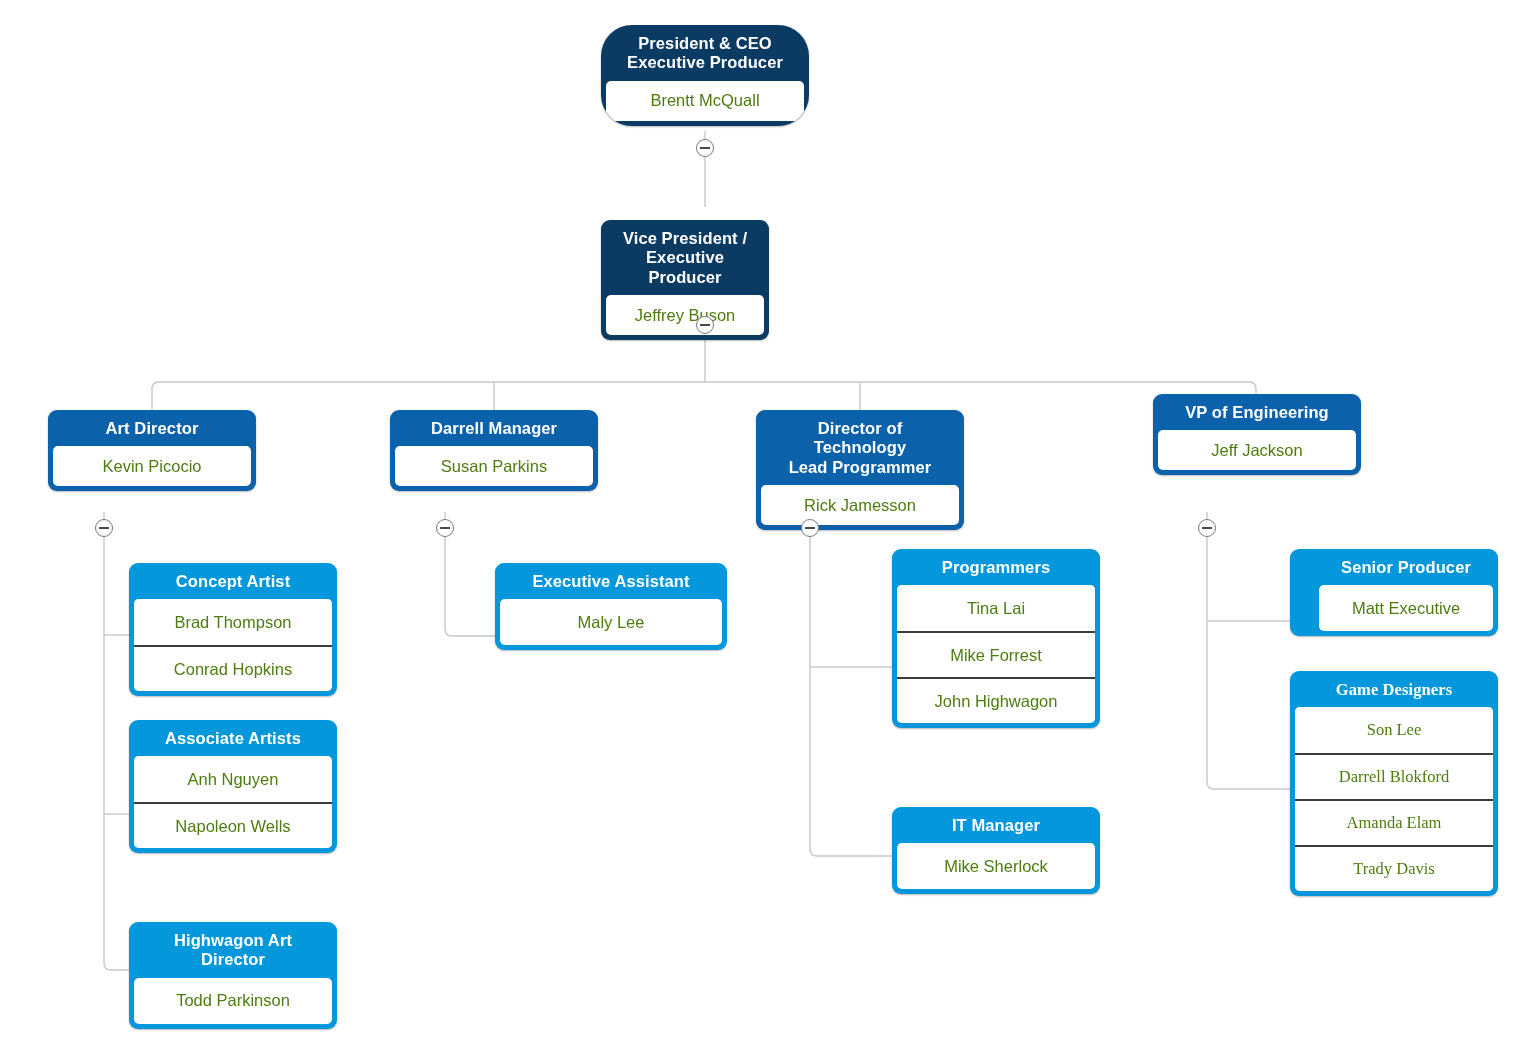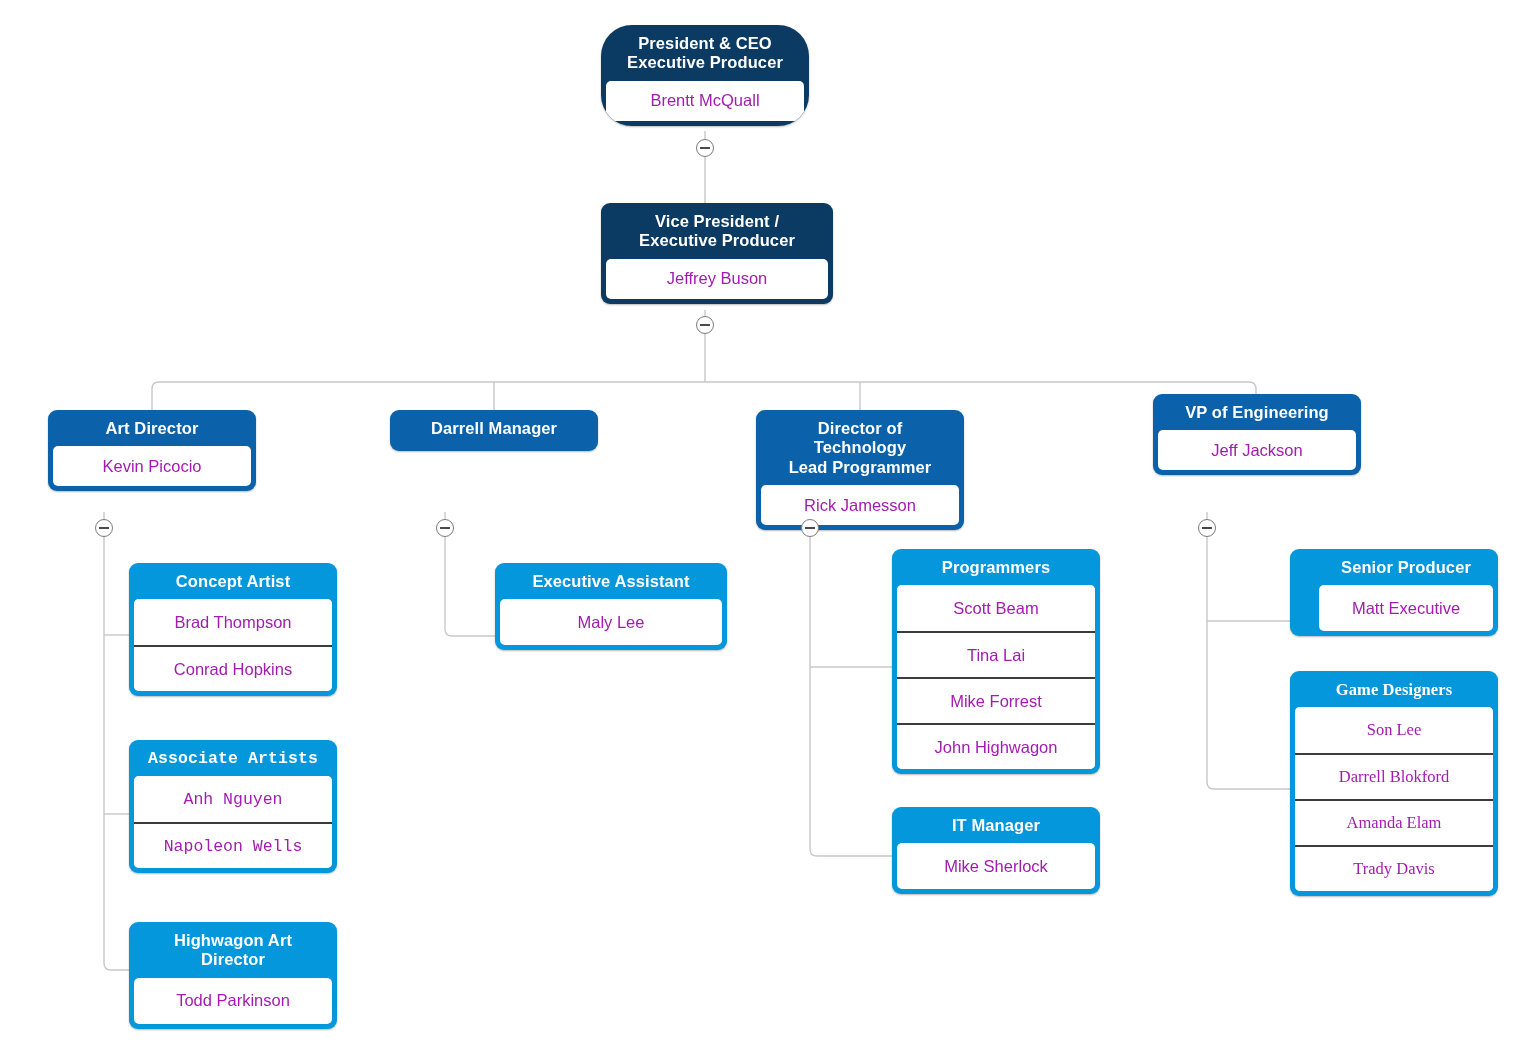--- a/index.html
+++ b/index.html
@@ -47,21 +47,21 @@
     align-items: center;
     justify-content: center;
   }
   .node .rows {
     box-sizing: border-box;
     background: #ffffff;
   }
   .node .row {
     box-sizing: border-box;
     background: #ffffff;
-    color: #a21caf;
+    color: #4d7c0f;
     text-align: center;
     display: flex;
     align-items: center;
     justify-content: center;
     white-space: nowrap;
   }
   .node .row + .row {
     border-top: 2px solid #3c3c3c;
   }
 
@@ -153,39 +153,42 @@
 
   <div class="node lvl1" style="left:601px; top:25px; width:208px;border-radius:31px;">
     <div class="hdr">President &amp; CEO
 Executive Producer</div>
     <div class="rows">
       <div class="row">Brentt  McQuall</div>
     </div>
   </div>
   <div class="toggle" style="left:696px; top:139px;"></div>
 
-  <div class="node lvl1" style="left:601px; top:203px; width:232px;">
+  <div class="node lvl1" style="left:601px; top:220px; width:168px;">
     <div class="hdr">Vice President /
 Executive Producer</div>
     <div class="rows">
       <div class="row">Jeffrey Buson</div>
     </div>
   </div>
   <div class="toggle" style="left:696px; top:316px;"></div>
 
   <div class="node lvl2" style="left:48px; top:410px; width:208px;">
     <div class="hdr">Art Director</div>
     <div class="rows">
       <div class="row">Kevin Picocio</div>
     </div>
   </div>
   <div class="toggle" style="left:95px; top:519px;"></div>
 
   <div class="node lvl2" style="left:390px; top:410px; width:208px;">
     <div class="hdr">Darrell Manager</div>
+    <div class="rows">
+      <div class="row">Susan Parkins</div>
+    </div>
   </div>
   <div class="toggle" style="left:436px; top:519px;"></div>
 
   <div class="node lvl2" style="left:756px; top:410px; width:208px;">
     <div class="hdr">Director of Technology
 Lead Programmer</div>
     <div class="rows">
       <div class="row">Rick Jamesson</div>
     </div>
   </div>
@@ -200,21 +203,21 @@
   <div class="toggle" style="left:1198px; top:519px;"></div>
 
   <div class="node lvl3" style="left:129px; top:563px; width:208px;">
     <div class="hdr">Concept Artist</div>
     <div class="rows">
       <div class="row">Brad Thompson</div>
       <div class="row">Conrad Hopkins</div>
     </div>
   </div>
 
-  <div class="node lvl3" style="left:129px; top:740px; width:208px;font-family:Liberation Mono, monospace;">
+  <div class="node lvl3" style="left:129px; top:720px; width:208px;">
     <div class="hdr">Associate Artists</div>
     <div class="rows">
       <div class="row">Anh Nguyen</div>
       <div class="row">Napoleon Wells</div>
     </div>
   </div>
 
   <div class="node lvl3" style="left:129px; top:922px; width:208px;">
     <div class="hdr">Highwagon Art Director</div>
     <div class="rows">
@@ -225,21 +228,20 @@
   <div class="node lvl3" style="left:495px; top:563px; width:232px;">
     <div class="hdr">Executive Assistant</div>
     <div class="rows">
       <div class="row">Maly Lee</div>
     </div>
   </div>
 
   <div class="node lvl3" style="left:892px; top:549px; width:208px;">
     <div class="hdr">Programmers</div>
     <div class="rows">
-      <div class="row">Scott Beam</div>
       <div class="row">Tina Lai</div>
       <div class="row">Mike Forrest</div>
       <div class="row">John Highwagon</div>
     </div>
   </div>
 
   <div class="node lvl3" style="left:892px; top:807px; width:208px;">
     <div class="hdr">IT Manager</div>
     <div class="rows">
       <div class="row">Mike Sherlock</div>

